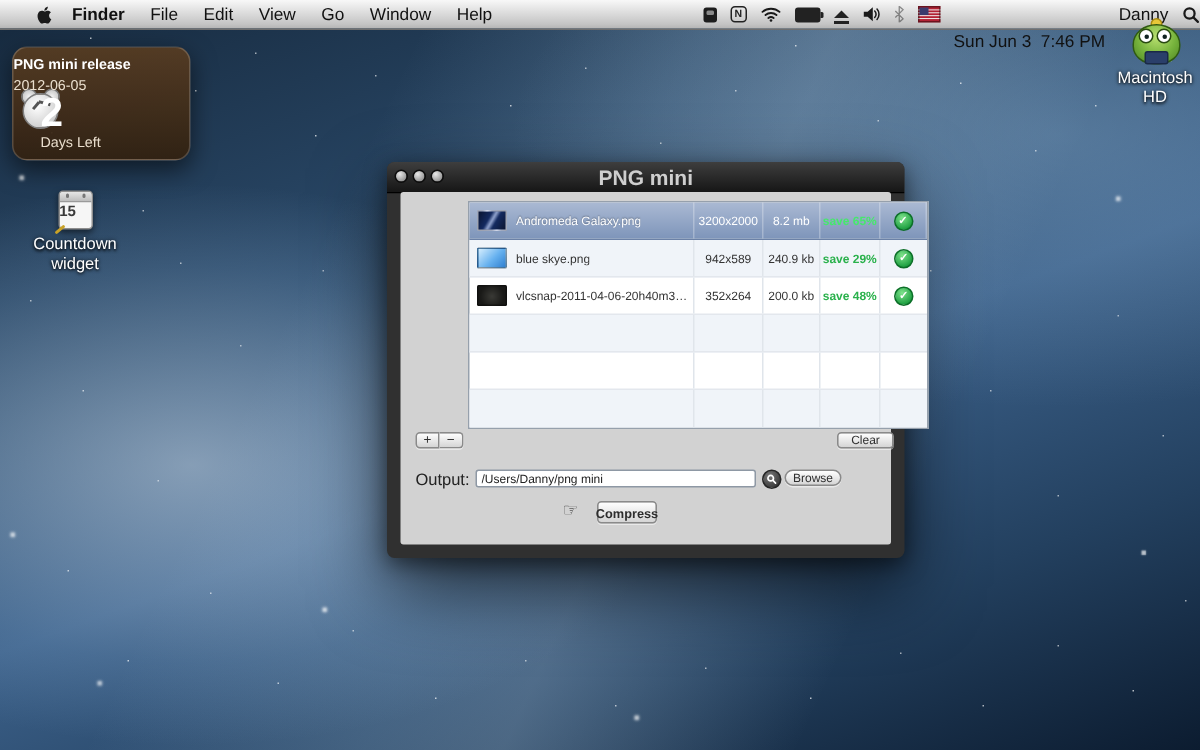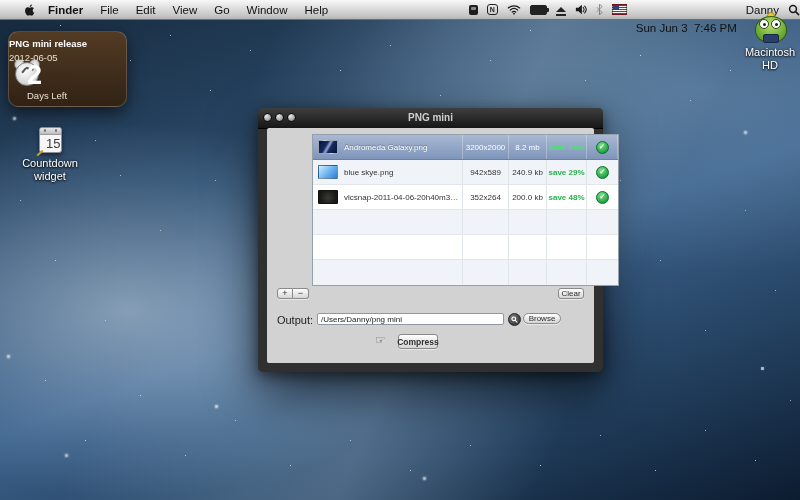--- a/index.html
+++ b/index.html
@@ -70,21 +70,21 @@
   .aclock .h1{position:absolute;left:11px;top:10px;width:1.5px;height:6px;background:#555;transform:rotate(40deg);transform-origin:top;}
   .aclock .h2{position:absolute;left:11px;top:10px;width:1.5px;height:8px;background:#555;transform:rotate(-75deg);transform-origin:top;}
 
   
   .dlabel{color:#fff;font-size:11px;text-align:center;text-shadow:0 1px 2px rgba(0,0,0,.9),0 0 3px rgba(0,0,0,.7);line-height:1.15;}
   .cdw{position:absolute;left:8px;top:127px;width:84px;}
   .cal{position:relative;margin:0 auto;width:21px;height:24px;background:#f6f6f6;border:1px solid #8e8e8e;border-radius:3px;box-shadow:0 2px 4px rgba(0,0,0,.5);}
   .cal .hdr{position:absolute;top:0;left:0;right:0;height:6px;background:linear-gradient(#e6e6e6,#bdbdbd);border-radius:2px 2px 0 0;border-bottom:1px solid #9a9a9a;}
   .cal .hdr::before,.cal .hdr::after{content:"";position:absolute;top:1px;width:2px;height:3px;background:#777;border-radius:1px;}
   .cal .hdr::before{left:4px;} .cal .hdr::after{right:4px;}
-  .cal .day{position:absolute;top:8px;left:0;right:0;text-align:right;font-size:13px;font-weight:normal;color:#3a3a3a;}
+  .cal .day{position:absolute;top:8px;left:0;right:0;text-align:left;font-size:10px;font-weight:bold;color:#3a3a3a;}
   .cal .pen{position:absolute;left:-4px;bottom:-2px;width:8px;height:2px;background:#c9a227;transform:rotate(-40deg);border-radius:1px;}
   .cdw .dlabel{margin-top:4px;}
   .dicon{position:absolute;width:60px;text-align:center;}
   .di-hd{left:740px;top:13px;}
   .monster{position:relative;margin:0 auto;width:32px;height:30px;}
   .monster .bodyx{position:absolute;left:1px;top:3px;width:30px;height:25px;border-radius:50% 50% 45% 45%;
     background:radial-gradient(circle at 50% 30%,#b9e070,#76b33c 55%,#4d8322);border:1px solid #2f5a12;}
   .monster .eye{position:absolute;top:6px;width:8px;height:8px;border-radius:50%;background:#fff;border:1px solid #2a4b12;}
   .monster .e1{left:5px;} .monster .e2{right:5px;}
   .monster .eye::after{content:"";position:absolute;left:2.5px;top:2.5px;width:3px;height:3px;border-radius:50%;background:#122;}
@@ -95,21 +95,21 @@
     background:linear-gradient(145deg,#f0f0f0,#949494 60%,#c6c6c6);border:1px solid #5e5e5e;box-shadow:0 2px 5px rgba(0,0,0,.5);}
   .speaker::after{content:"";position:absolute;left:5px;top:4px;width:15px;height:15px;border-radius:50%;
     background:radial-gradient(circle at 45% 45%,#8a8a8a 0 1.5px,#161616 3px 5px,#4a4a4a 6.5px,#0c0c0c 8px);}
   .dicon .dlabel{margin-top:3px;}
 
   
   .win{position:absolute;left:258px;top:108px;width:345px;height:264px;border-radius:5px;background:#303030;
     box-shadow:0 20px 50px rgba(0,0,0,.65),0 4px 14px rgba(0,0,0,.5);}
   .titlebar{position:absolute;top:0;left:0;right:0;height:20px;border-radius:5px 5px 0 0;
     background:linear-gradient(#3e3e3e,#161616);border-bottom:1px solid #000;
-    color:#cfcfcf;font-size:10px;font-weight:bold;text-align:center;line-height:20px;}
+    color:#cfcfcf;font-size:14px;font-weight:bold;text-align:center;line-height:20px;}
   .tl{position:absolute;top:5px;width:7px;height:7px;border-radius:50%;
     background:radial-gradient(circle at 35% 30%,#e8e8e8,#9a9a9a 70%,#7c7c7c);border:1px solid #0c0c0c;box-sizing:content-box;}
   .tl1{left:5px;} .tl2{left:17px;} .tl3{left:29px;}
   .panel{position:absolute;left:9px;top:20px;width:327px;height:235px;background:#d2d2d2;border-radius:2px;}
 
   .table{position:absolute;left:10px;top:6px;width:307px;border:1px solid #96a0ac;background:#fff;box-sizing:border-box;margin-left:35px;}
   .trow{display:flex;height:25px;box-sizing:border-box;border-bottom:1px solid #e3e7ed;font-size:8px;color:#333;}
   .trow:last-child{border-bottom:none;}
   .trow.alt{background:#f0f4f9;}
   .trow.sel{background:linear-gradient(#aab9d3,#7e95ba);border-bottom:1px solid #6b81a6;color:#fff;}
@@ -127,21 +127,21 @@
   .trow.sel .savetxt{color:#46e86c;}
   .badge{width:11px;height:11px;border-radius:50%;background:radial-gradient(circle at 40% 30%,#7ee28b,#23a345 70%,#0f7e2f);
     border:1px solid #0c6f28;color:#fff;font-size:7.5px;font-weight:bold;display:flex;align-items:center;justify-content:center;line-height:1;}
 
   .btn{background:linear-gradient(#fefefe,#d5d5d5);border:1px solid #8a8a8a;color:#2e2e2e;
     display:flex;align-items:center;justify-content:center;box-sizing:border-box;box-shadow:0 1px 0 rgba(255,255,255,.5);}
   .pm{position:absolute;left:10px;top:160px;display:flex;}
   .pm .btn{width:16px;height:11px;font-size:9px;line-height:1;}
   .pm .btn:first-child{border-radius:3px 0 0 3px;}
   .pm .btn:last-child{border-radius:0 3px 3px 0;border-left:none;}
-  .clearbtn{position:absolute;left:291px;top:160px;width:26px;height:11px;border-radius:3px;font-size:8px;}
+  .clearbtn{position:absolute;left:291px;top:160px;width:38px;height:11px;border-radius:3px;font-size:8px;}
 
   .outlabel{position:absolute;left:0;top:186px;width:46px;text-align:right;font-size:11px;color:#222;line-height:12px;}
   .outfield{position:absolute;left:50px;top:185px;width:187px;height:12px;box-sizing:border-box;border:1px solid #8e98a4;border-radius:2px;
     background:#fff;font-size:8px;color:#222;padding:0 3px;font-family:"Liberation Sans",sans-serif;outline:none;}
   .loupe{position:absolute;left:241px;top:185px;width:11px;height:11px;border-radius:50%;
     background:radial-gradient(circle at 35% 30%,#7a7a7a,#3c3c3c 75%);border:1px solid #262626;box-sizing:content-box;
     display:flex;align-items:center;justify-content:center;}
   .browsebtn{position:absolute;left:256px;top:185px;width:38px;height:11px;border-radius:6px;font-size:8px;}
   .hand{position:absolute;left:108px;top:205px;font-size:12px;color:#5a5a5a;font-family:"DejaVu Sans","Liberation Sans",sans-serif;}
   .compressbtn{position:absolute;left:131px;top:206px;width:40px;height:15px;border-radius:3px;font-size:8.5px;font-weight:bold;}

